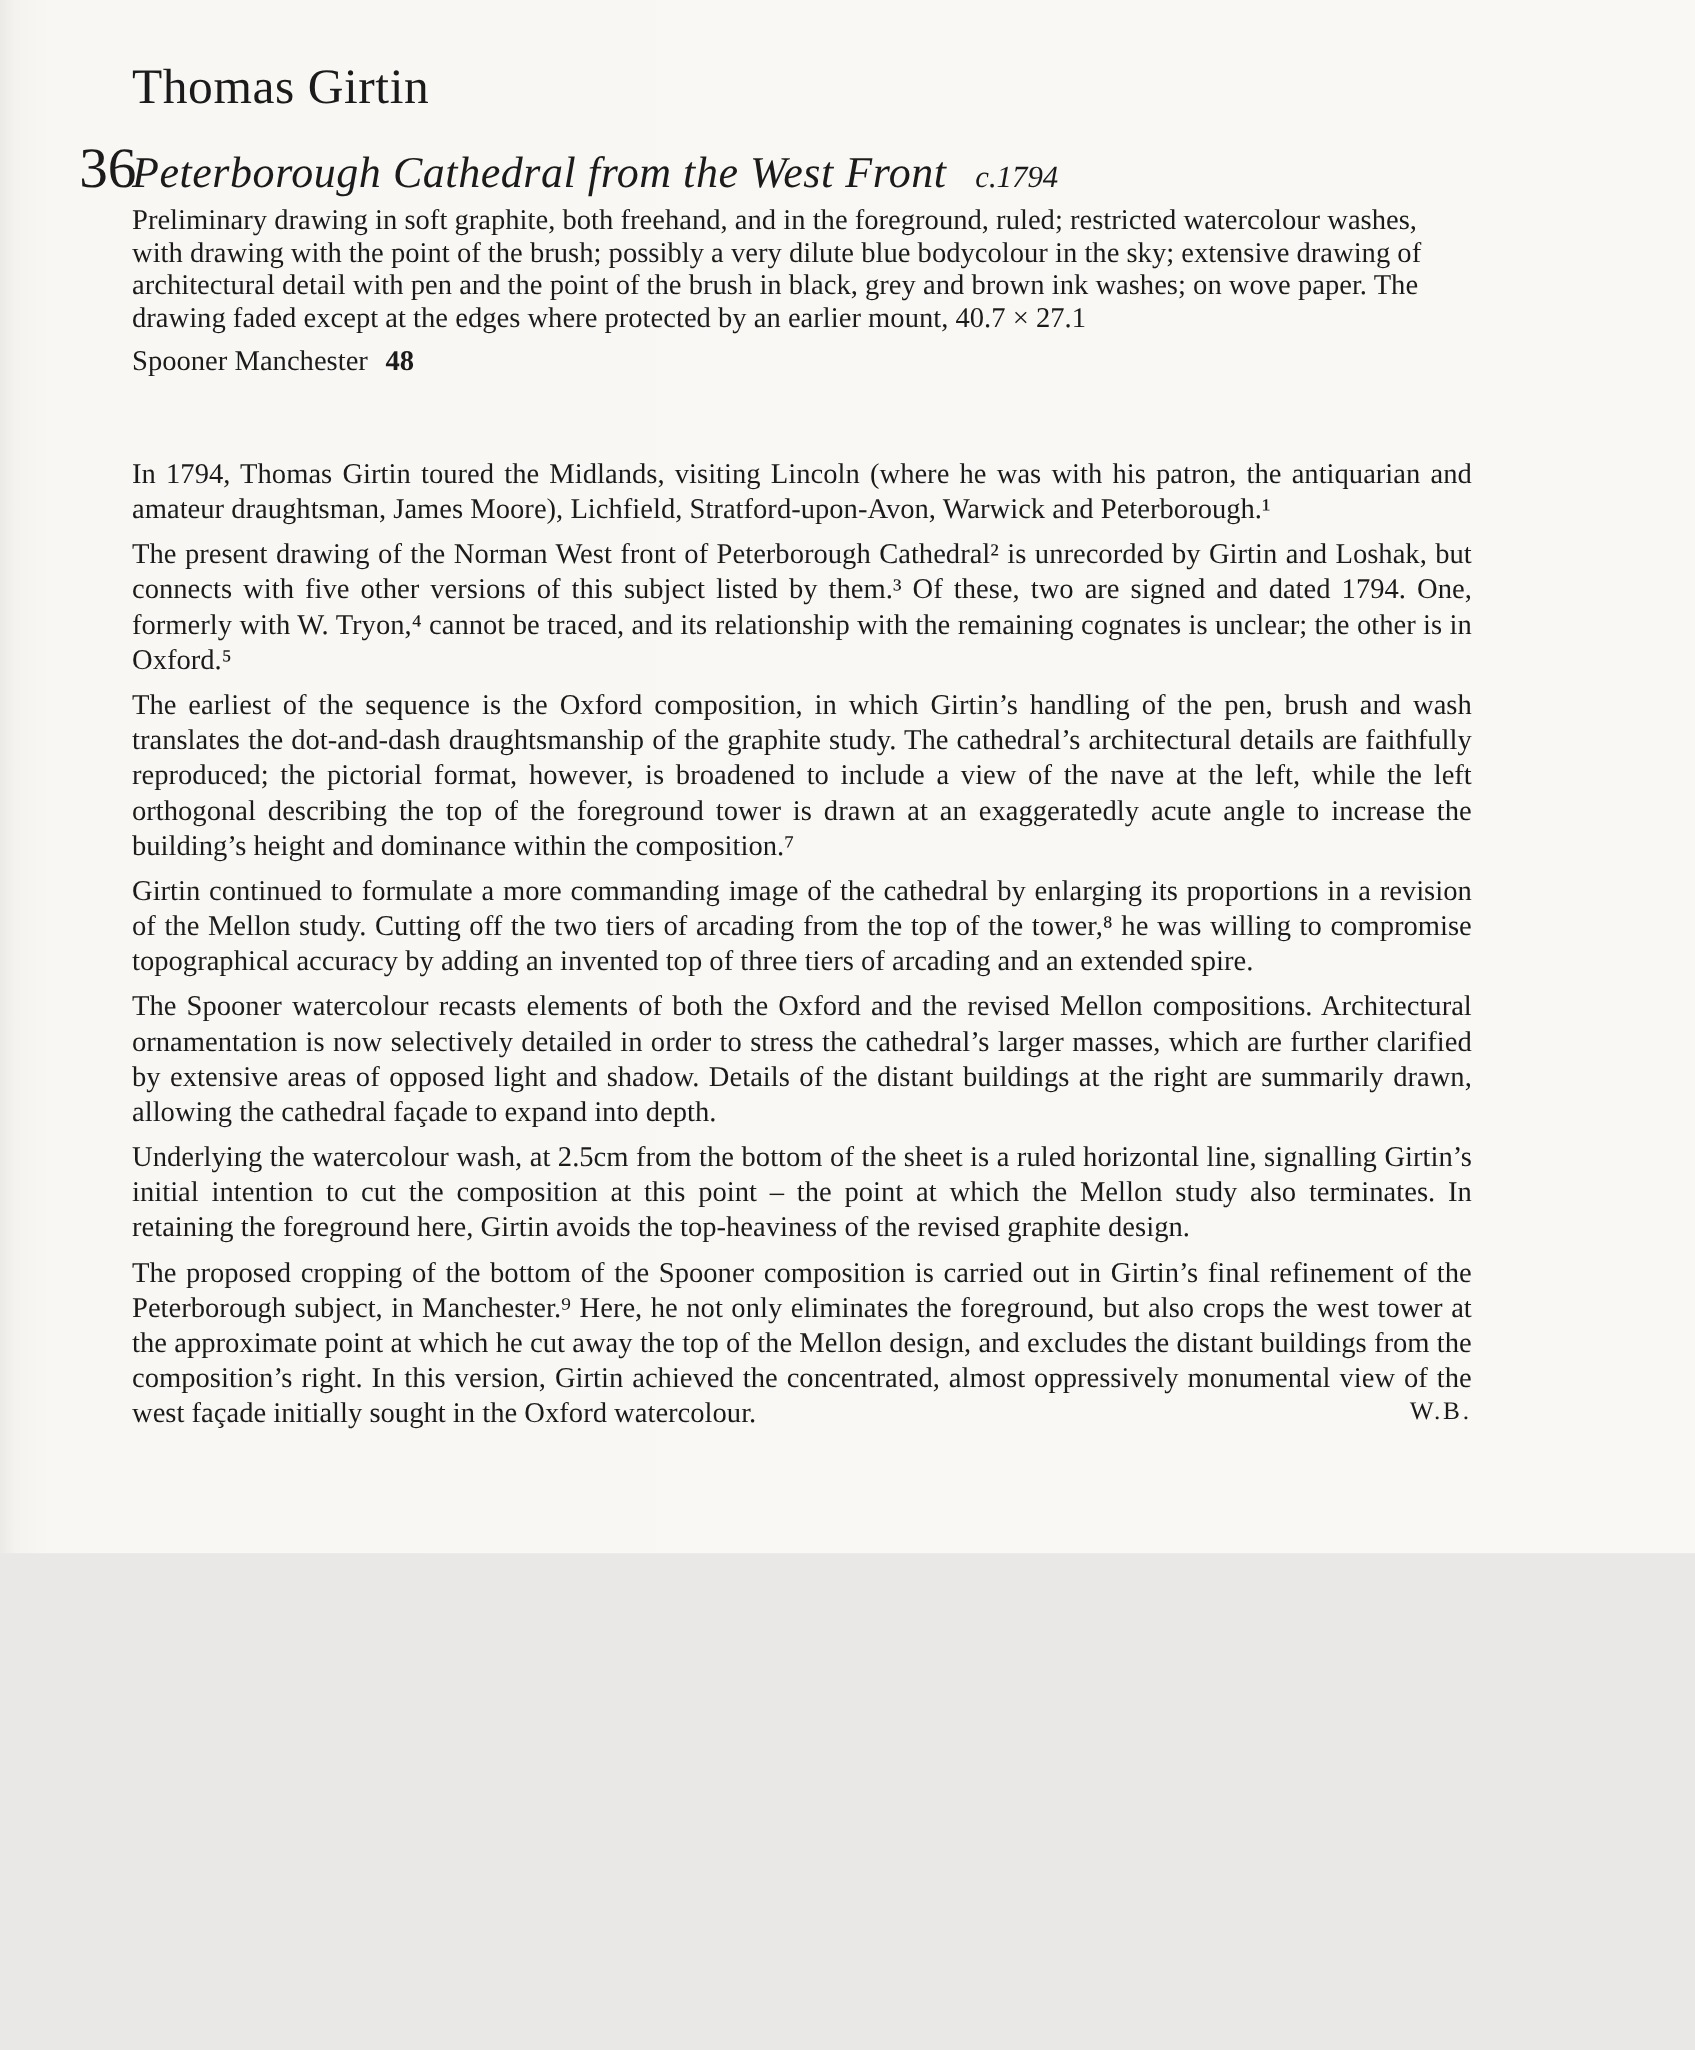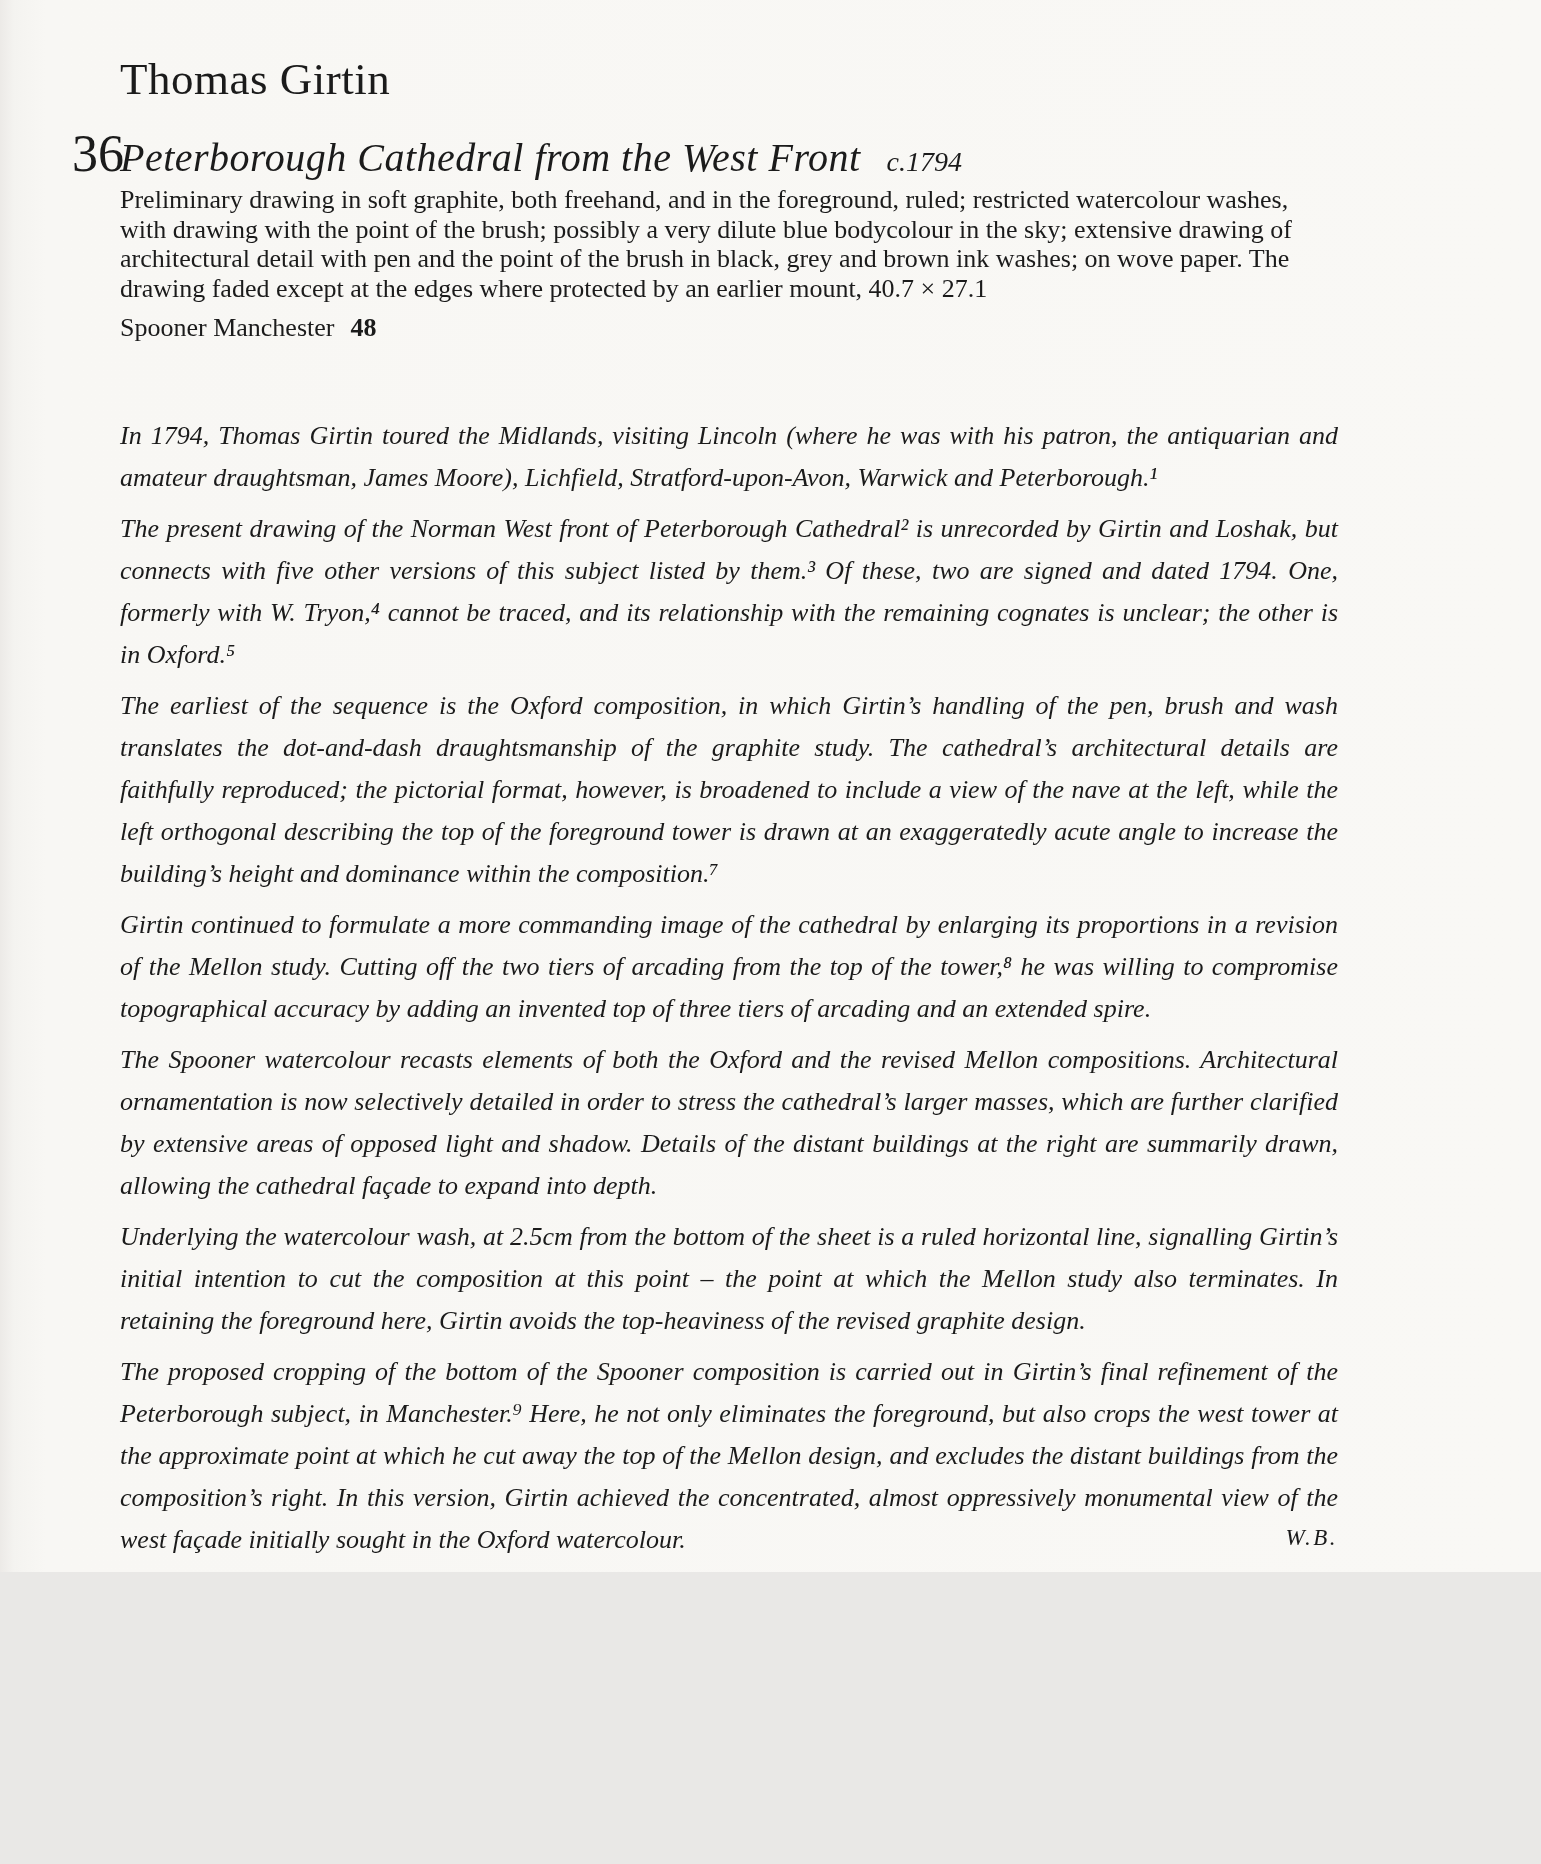--- a/index.html
+++ b/index.html
@@ -8,21 +8,21 @@
   }
   body {
     width: 1541px;
     height: 1864px;
     background: #e9e8e6;
     font-family: "Liberation Serif", "DejaVu Serif", serif;
   }
   .page {
     position: relative;
     width: 1541px;
-    height: 1572px;
+    height: 1412px;
     color: #1b1b1b;
     background: linear-gradient(90deg, #eceae7 0px, #f4f3f0 14px, #f8f7f4 45px, #f9f8f5 100%);
     overflow: hidden;
   }
   .content {
     position: absolute;
     left: 120px;
     top: 0;
     width: 1218px;
   }
@@ -73,23 +73,22 @@
   .collection-number {
     margin-left: 16px;
     font-weight: bold;
   }
   .paragraphs {
     margin-top: 72px;
   }
   .paragraphs p {
     margin: 0 0 9px 0;
     font-size: 26px;
-    line-height: 42px;
+    line-height: 32px;
     text-align: justify;
-    font-style: italic;
   }
   .paragraphs p:last-child {
     position: relative;
   }
   .attribution {
     position: absolute;
     right: 0;
     bottom: 2px;
     font-size: 23px;
     letter-spacing: 2.5px;

